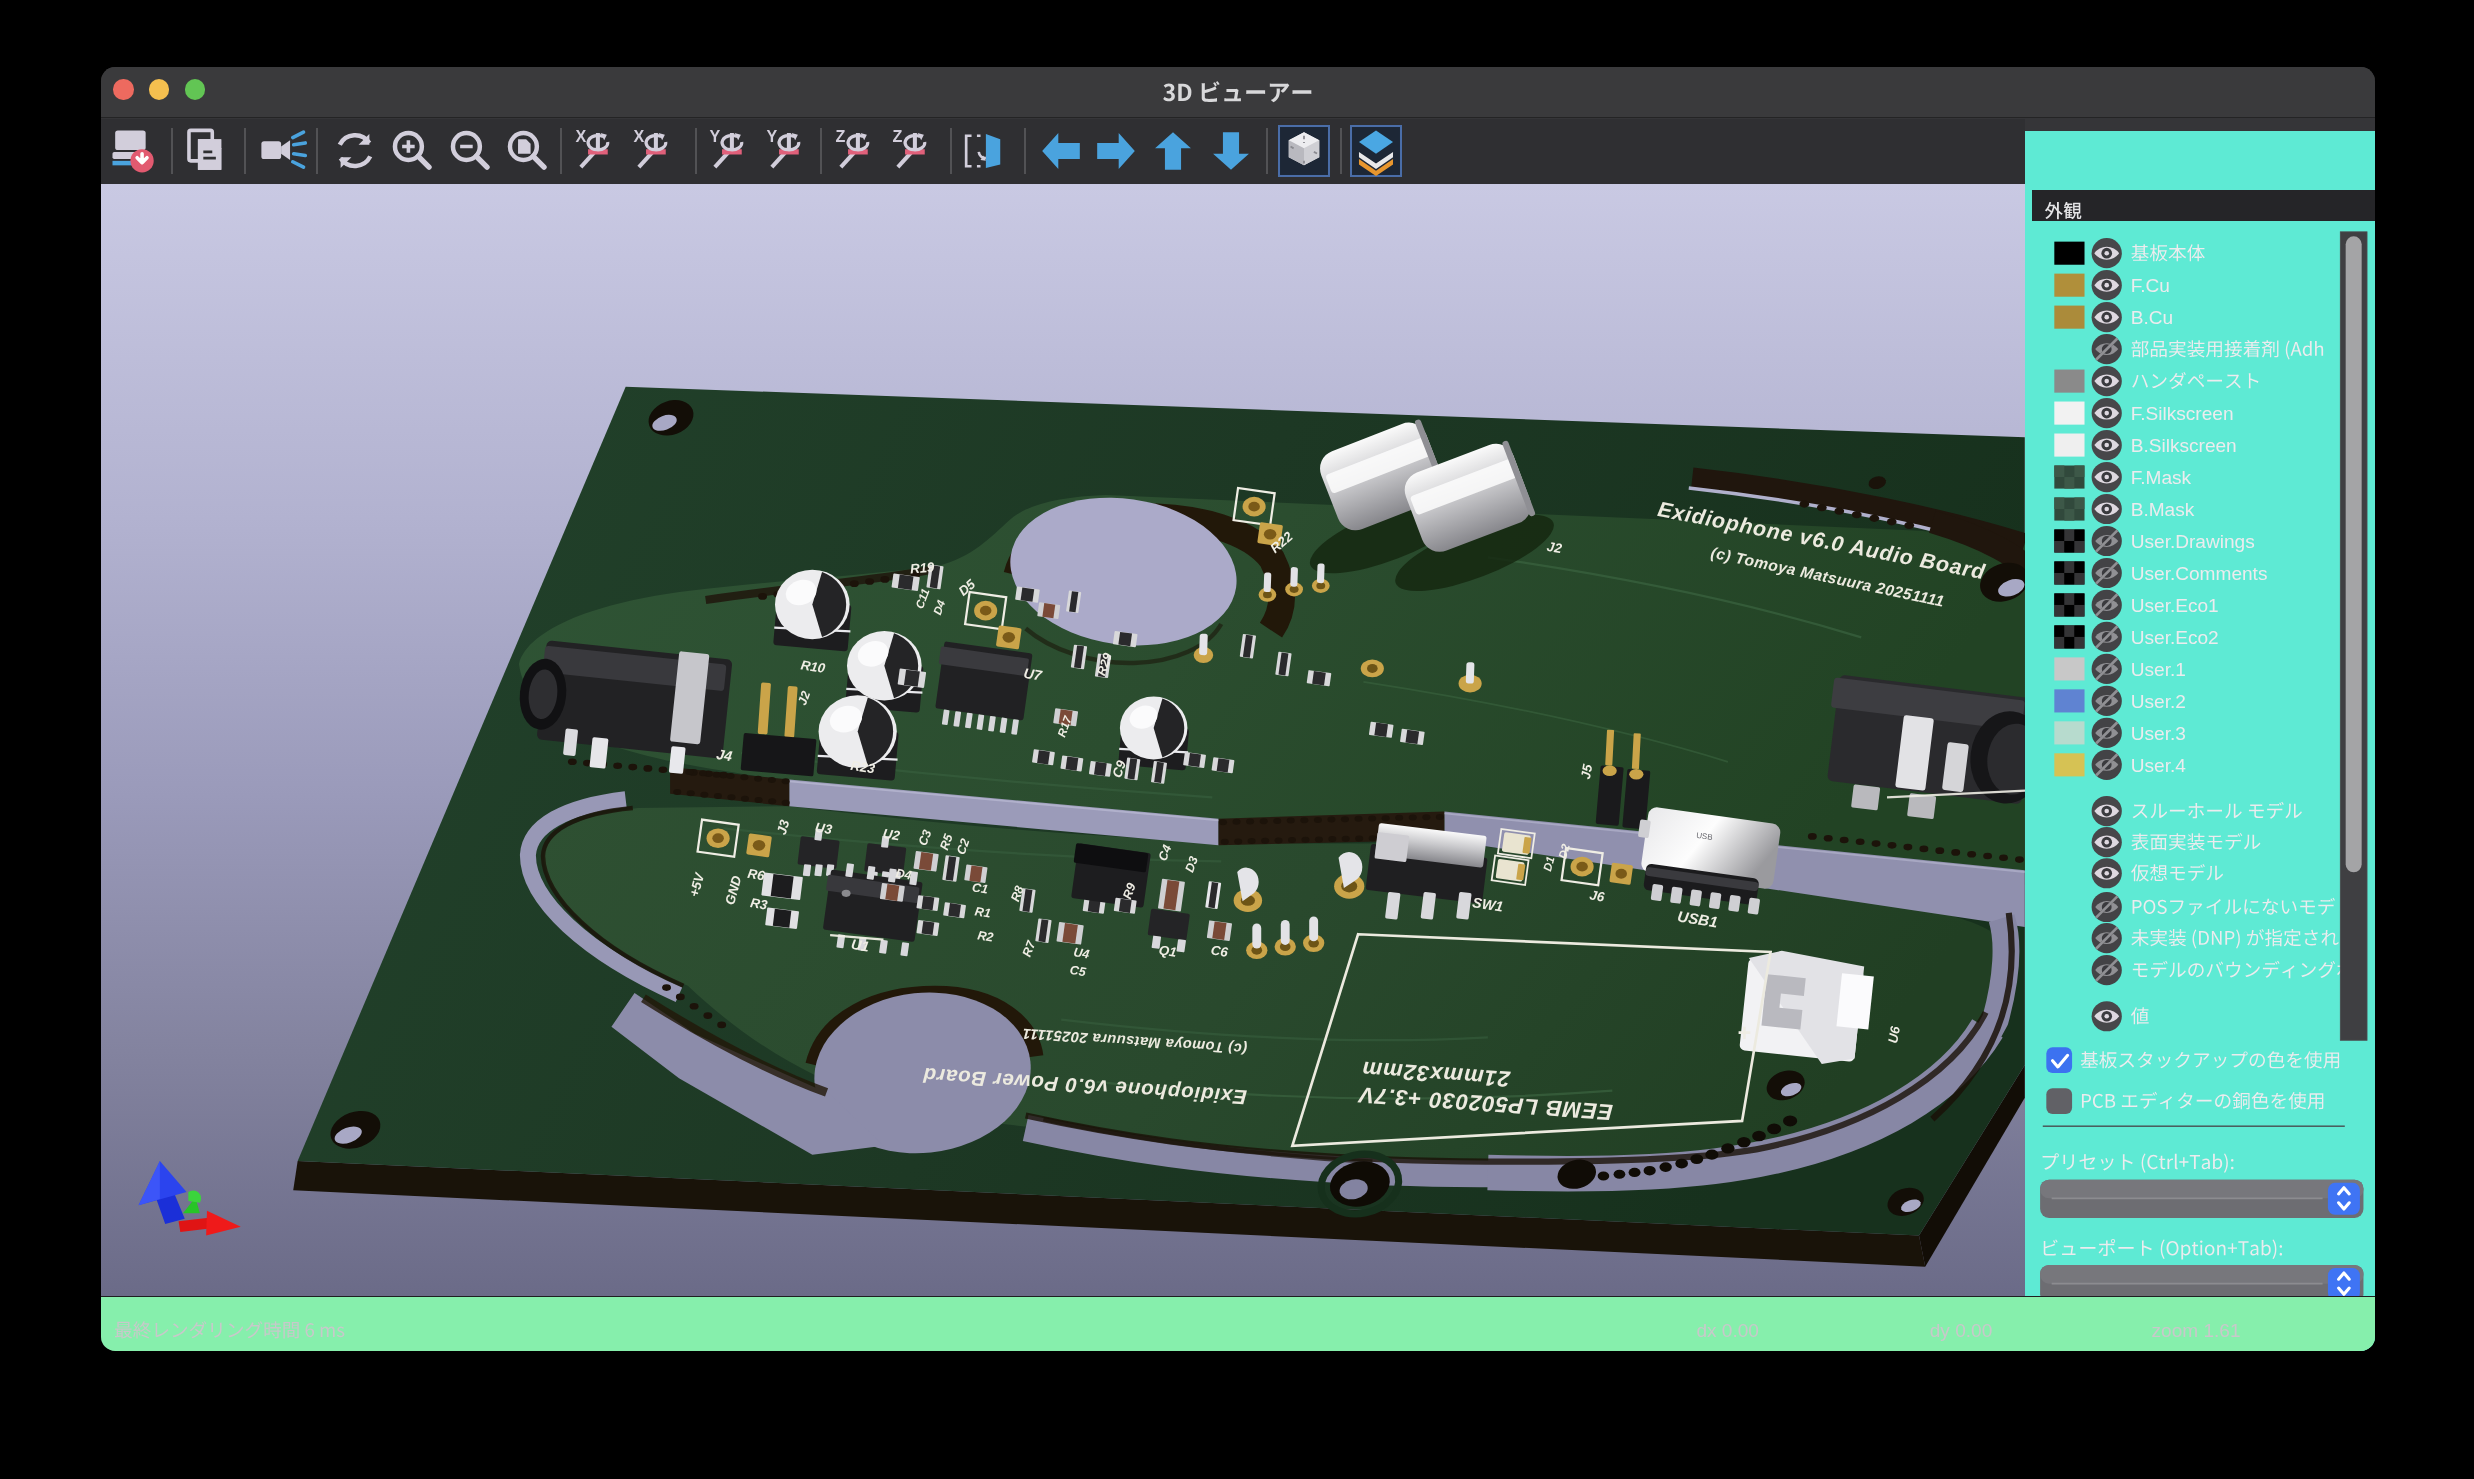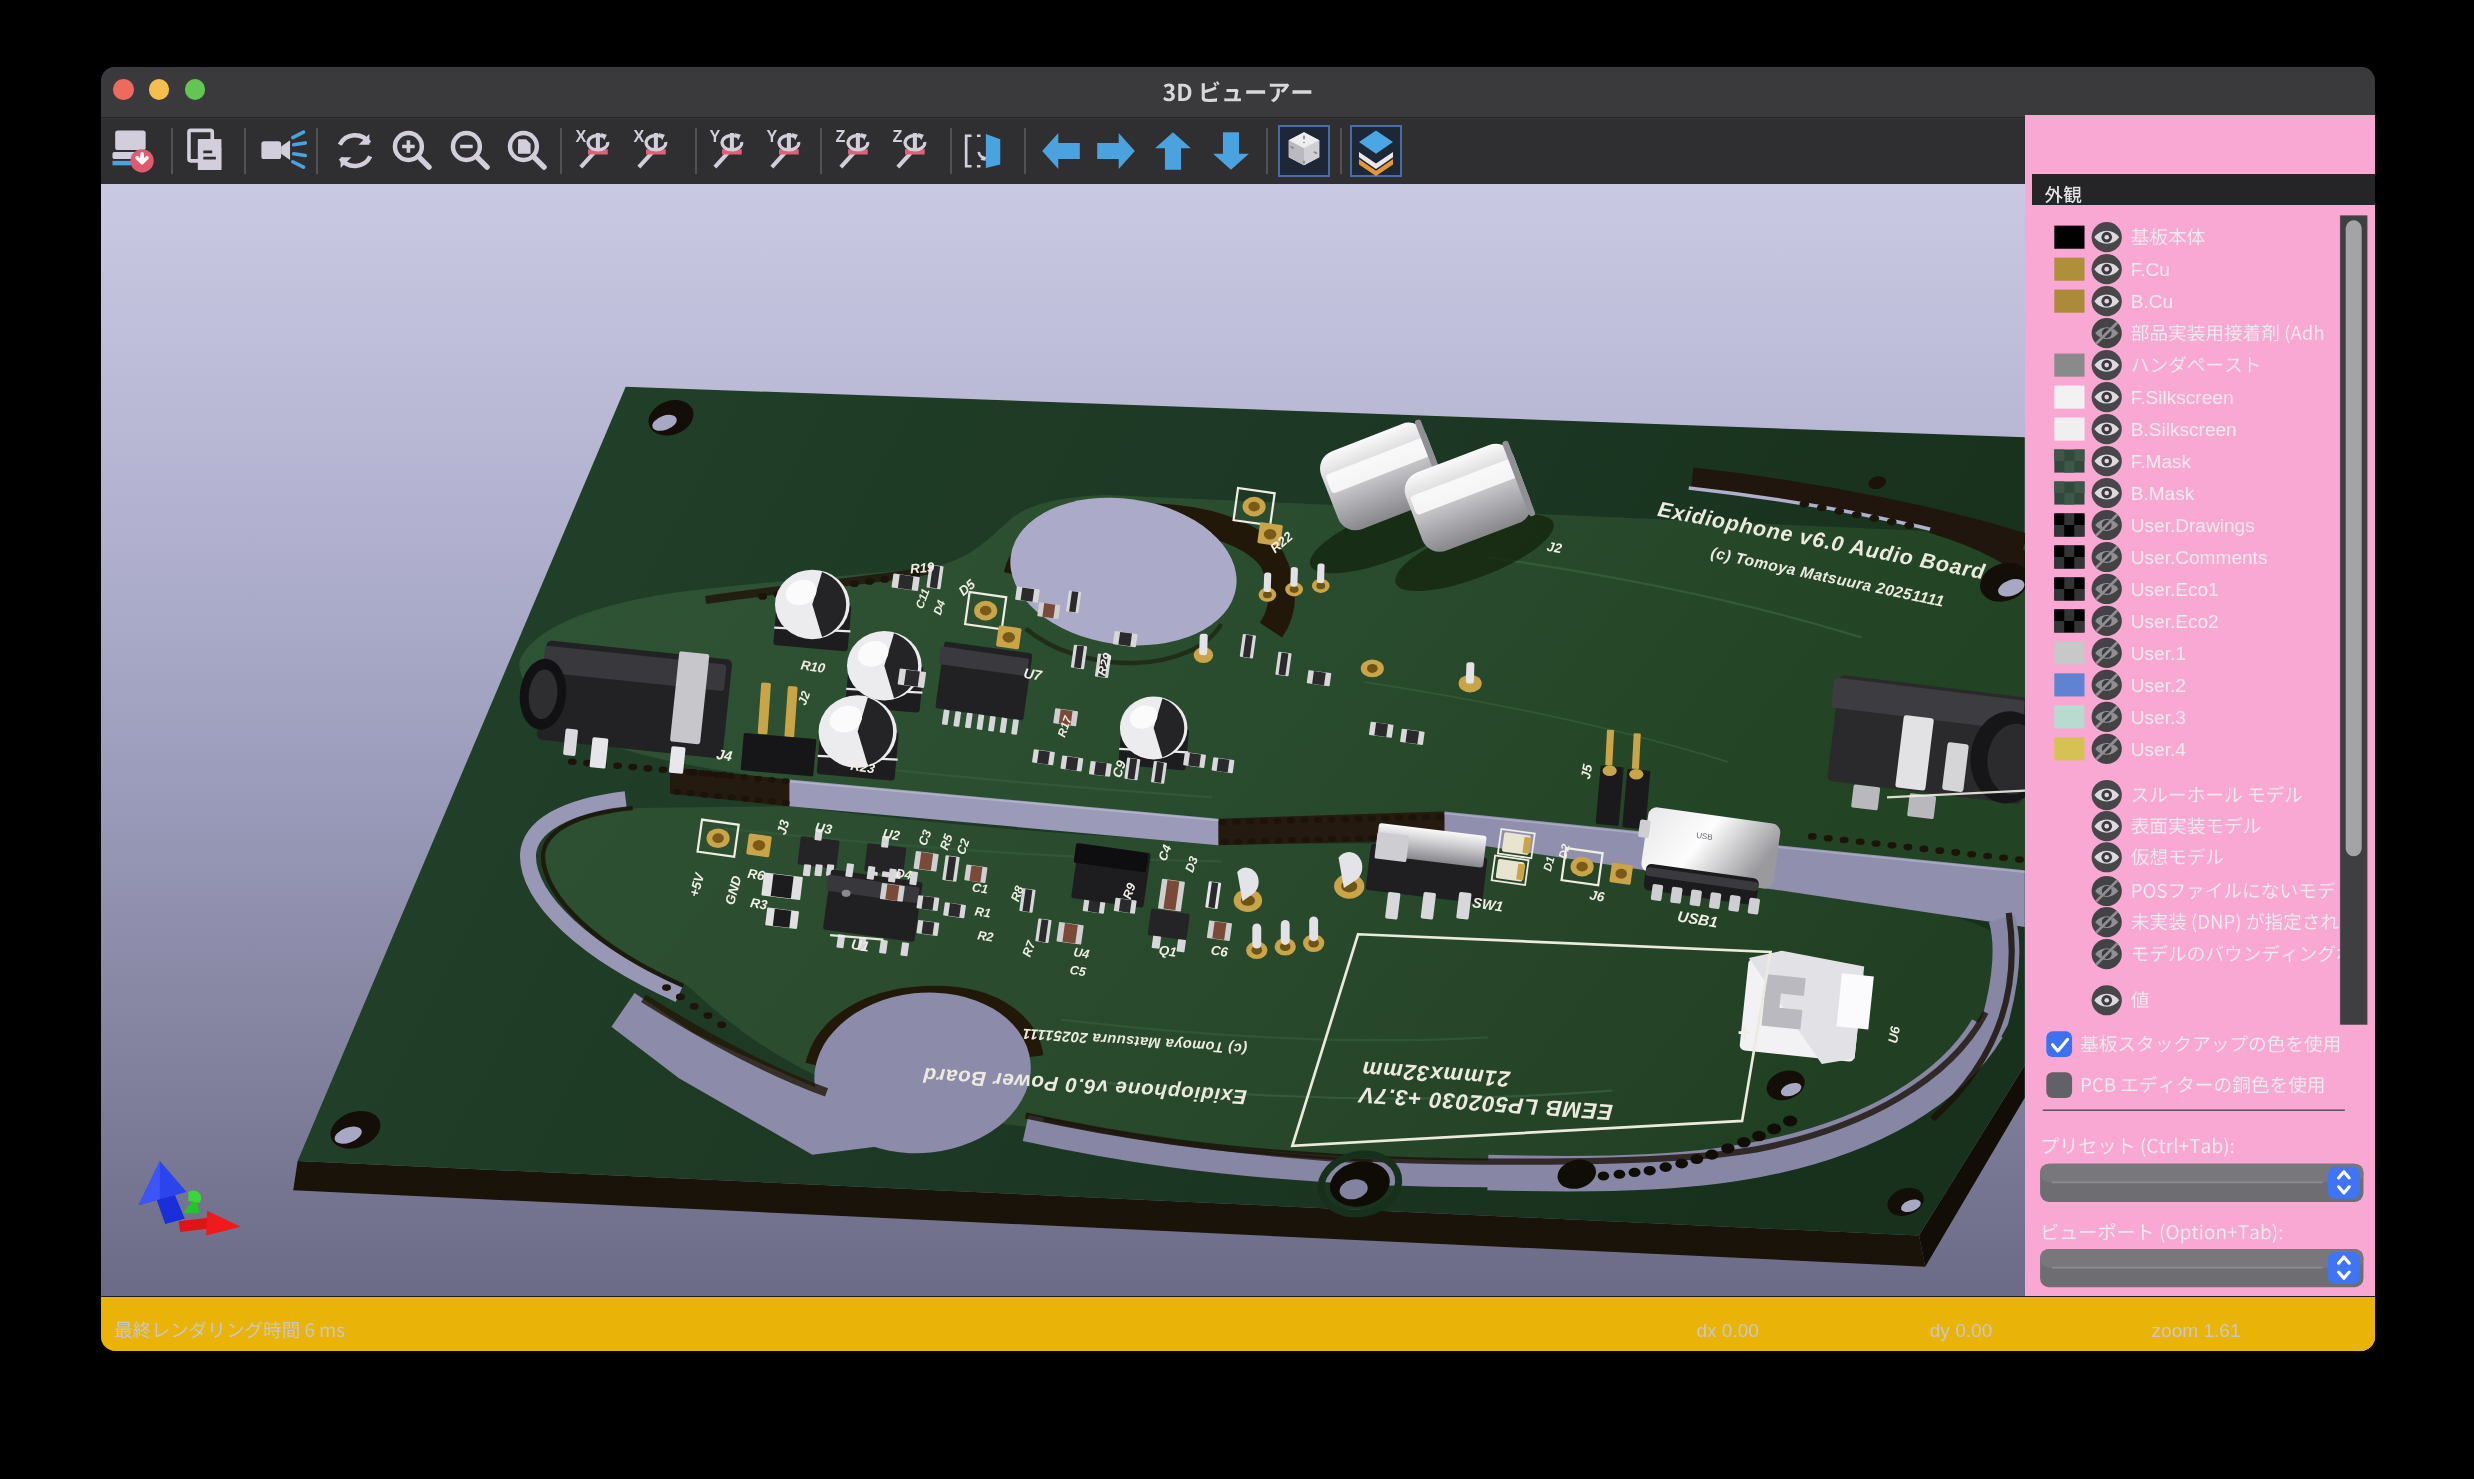--- a/index.html
+++ b/index.html
@@ -3,23 +3,23 @@
 html,body{margin:0;padding:0;background:#000;width:2475px;height:1479px;overflow:hidden}
 *{box-sizing:border-box}
 body{font-family:"Liberation Sans",sans-serif;}
 #win{position:absolute;left:101px;top:67px;width:2274px;height:1284px;background:#353538;border-radius:14.2px;overflow:hidden}
 #titlebar{position:absolute;left:0;top:0;width:100%;height:51px;background:#3a3a3c;border-bottom:0.9px solid #242425}
 .tl{position:absolute;top:12.4px;width:20.4px;height:20.4px;border-radius:50%}
 #toolbar{position:absolute;left:0;top:52px;width:1924px;height:66px;background:#2f2f32}
 .sep{position:absolute;top:9px;width:1.8px;height:46px;background:#525255}
 .ticon{position:absolute;top:6.2px;width:52px;height:52px}
 #vp{position:absolute;left:0;top:117px;width:1924px;height:1112px;background:linear-gradient(180deg,#c9c9e3 0%,#b2b2d0 30%,#9a9aba 55%,#83839f 78%,#6b6b88 100%)}
-#rp{position:absolute;left:1924px;top:48px;width:350px;height:1272px;background:#f9a8d4}
+#rp{position:absolute;left:1924px;top:64px;width:350px;height:1272px;background:#5eead4}
 #rphead{position:absolute;left:7.1px;top:59px;width:343px;height:31px;background:#252528}
-#sb{position:absolute;left:0;top:1229px;width:2292px;height:55px;background:#eab308;border-top:0.9px solid #1e1e20}
+#sb{position:absolute;left:0;top:1229px;width:2292px;height:55px;background:#86efac;border-top:0.9px solid #1e1e20}
 </style></head><body>
 <div id="win">
 <div id="titlebar">
 <div class="tl" style="left:12.4px;background:#ed6a5f"></div>
 <div class="tl" style="left:48px;background:#f5bf4f"></div>
 <div class="tl" style="left:84px;background:#62c554"></div>
 <svg style="position:absolute;left:0;top:0" width="2274" height="51" viewBox="0 0 2558 57">
         <path transform="translate(1194.1,38.0)" d="M7.1 0.4Q5.6 0.4 4.4 0.0Q3.2 -0.3 2.3 -0.9Q1.3 -1.6 0.7 -2.3L2.5 -4.7Q3.3 -3.9 4.4 -3.3Q5.5 -2.8 6.8 -2.8Q7.7 -2.8 8.5 -3.1Q9.2 -3.4 9.6 -4.0Q10.0 -4.6 10.0 -5.4Q10.0 -6.4 9.6 -7.1Q9.1 -7.8 8.0 -8.1Q6.8 -8.5 4.7 -8.5V-11.3Q6.5 -11.3 7.5 -11.6Q8.5 -12.0 9.0 -12.7Q9.4 -13.3 9.4 -14.2Q9.4 -15.3 8.7 -16.0Q8.1 -16.6 6.9 -16.6Q5.8 -16.6 4.9 -16.1Q4.1 -15.7 3.2 -14.9L1.3 -17.3Q2.5 -18.3 3.9 -19.0Q5.3 -19.6 7.0 -19.6Q8.9 -19.6 10.3 -19.0Q11.7 -18.4 12.5 -17.3Q13.3 -16.1 13.3 -14.5Q13.3 -12.9 12.4 -11.8Q11.6 -10.7 10.1 -10.1V-10.0Q11.1 -9.7 12.0 -9.0Q12.9 -8.4 13.4 -7.4Q13.9 -6.5 13.9 -5.2Q13.9 -3.5 13.0 -2.2Q12.0 -1.0 10.5 -0.3Q8.9 0.4 7.1 0.4Z M17.7 0.0V-19.3H23.0Q25.9 -19.3 28.1 -18.2Q30.2 -17.2 31.3 -15.1Q32.5 -13.0 32.5 -9.7Q32.5 -6.5 31.4 -4.3Q30.2 -2.1 28.1 -1.1Q26.0 0.0 23.2 0.0ZM21.6 -3.1H22.7Q24.5 -3.1 25.9 -3.8Q27.2 -4.5 27.9 -5.9Q28.6 -7.4 28.6 -9.7Q28.6 -12.1 27.9 -13.5Q27.2 -14.9 25.9 -15.5Q24.5 -16.2 22.7 -16.2H21.6Z M59.0 -21.1Q59.3 -20.6 59.7 -19.9Q60.1 -19.3 60.5 -18.6Q60.8 -18.0 61.1 -17.5L59.0 -16.6Q58.6 -17.4 58.0 -18.4Q57.5 -19.5 56.9 -20.2ZM62.1 -22.2Q62.4 -21.7 62.8 -21.1Q63.2 -20.4 63.6 -19.8Q64.0 -19.2 64.2 -18.7L62.1 -17.8Q61.7 -18.6 61.1 -19.6Q60.5 -20.7 60.0 -21.4ZM47.8 -19.9Q47.7 -19.4 47.6 -18.6Q47.6 -17.8 47.6 -17.2Q47.6 -16.8 47.6 -15.9Q47.6 -14.9 47.6 -13.6Q47.6 -12.3 47.6 -10.8Q47.6 -9.4 47.6 -8.0Q47.6 -6.7 47.6 -5.6Q47.6 -4.6 47.6 -4.1Q47.6 -3.3 48.0 -3.0Q48.4 -2.6 49.3 -2.5Q49.9 -2.4 50.6 -2.4Q51.4 -2.3 52.3 -2.3Q53.3 -2.3 54.5 -2.4Q55.8 -2.4 57.0 -2.5Q58.3 -2.7 59.4 -2.8Q60.5 -3.0 61.3 -3.2V0.6Q60.1 0.8 58.5 0.9Q56.9 1.0 55.2 1.1Q53.5 1.1 52.1 1.1Q50.8 1.1 49.7 1.0Q48.5 1.0 47.7 0.8Q46.0 0.5 45.1 -0.4Q44.1 -1.4 44.1 -3.1Q44.1 -3.8 44.1 -5.0Q44.1 -6.2 44.1 -7.7Q44.1 -9.2 44.1 -10.7Q44.1 -12.2 44.1 -13.5Q44.1 -14.9 44.1 -15.8Q44.1 -16.8 44.1 -17.2Q44.1 -17.5 44.1 -18.0Q44.1 -18.5 44.1 -19.0Q44.0 -19.5 43.9 -19.9ZM46.1 -12.0Q47.3 -12.2 48.7 -12.6Q50.1 -13.0 51.6 -13.4Q53.0 -13.9 54.3 -14.3Q55.6 -14.8 56.6 -15.2Q57.3 -15.5 58.0 -15.8Q58.7 -16.2 59.4 -16.6L60.8 -13.3Q60.1 -13.0 59.2 -12.7Q58.4 -12.3 57.8 -12.1Q56.6 -11.6 55.2 -11.1Q53.7 -10.7 52.1 -10.2Q50.5 -9.7 49.0 -9.3Q47.4 -8.9 46.1 -8.6Z M85.5 -12.4Q85.4 -12.1 85.4 -11.8Q85.3 -11.5 85.3 -11.3Q85.2 -10.8 85.1 -9.8Q84.9 -8.8 84.8 -7.7Q84.6 -6.5 84.4 -5.4Q84.2 -4.2 84.1 -3.2Q83.9 -2.3 83.8 -1.7H80.3Q80.4 -2.2 80.5 -3.1Q80.6 -3.9 80.8 -4.9Q81.0 -5.9 81.1 -6.9Q81.2 -7.9 81.4 -8.8Q81.5 -9.7 81.5 -10.2Q81.1 -10.2 80.4 -10.2Q79.6 -10.2 78.7 -10.2Q77.8 -10.2 76.9 -10.2Q76.0 -10.2 75.3 -10.2Q74.7 -10.2 74.5 -10.2Q73.8 -10.2 73.1 -10.1Q72.4 -10.1 71.9 -10.1V-13.5Q72.2 -13.5 72.7 -13.4Q73.1 -13.4 73.6 -13.4Q74.1 -13.3 74.4 -13.3Q74.8 -13.3 75.5 -13.3Q76.2 -13.3 77.0 -13.3Q77.8 -13.3 78.6 -13.3Q79.4 -13.3 80.1 -13.3Q80.7 -13.3 81.1 -13.3Q81.4 -13.3 81.8 -13.4Q82.1 -13.4 82.5 -13.5Q82.9 -13.5 83.0 -13.6ZM69.5 -3.0Q70.0 -2.9 70.7 -2.9Q71.4 -2.8 72.0 -2.8Q72.4 -2.8 73.5 -2.8Q74.5 -2.8 76.0 -2.8Q77.4 -2.8 79.0 -2.8Q80.5 -2.8 81.9 -2.8Q83.4 -2.8 84.4 -2.8Q85.4 -2.8 85.7 -2.8Q86.2 -2.8 86.9 -2.9Q87.7 -2.9 88.2 -2.9V0.4Q88.0 0.4 87.5 0.4Q87.0 0.4 86.6 0.4Q86.1 0.3 85.7 0.3Q85.4 0.3 84.4 0.3Q83.3 0.3 81.9 0.3Q80.5 0.3 78.9 0.3Q77.3 0.3 75.9 0.3Q74.4 0.3 73.4 0.3Q72.4 0.3 72.0 0.3Q71.4 0.3 70.8 0.4Q70.2 0.4 69.5 0.4Z M94.2 -12.0Q94.7 -12.0 95.4 -12.0Q96.1 -11.9 96.9 -11.9Q97.7 -11.9 98.4 -11.9Q99.0 -11.9 100.0 -11.9Q100.9 -11.9 102.1 -11.9Q103.2 -11.9 104.4 -11.9Q105.6 -11.9 106.8 -11.9Q108.0 -11.9 109.1 -11.9Q110.2 -11.9 111.0 -11.9Q111.8 -11.9 112.3 -11.9Q113.3 -11.9 114.1 -11.9Q114.9 -12.0 115.4 -12.0V-7.9Q114.9 -8.0 114.1 -8.0Q113.2 -8.1 112.3 -8.1Q111.8 -8.1 111.0 -8.1Q110.1 -8.1 109.1 -8.1Q108.0 -8.1 106.8 -8.1Q105.6 -8.1 104.4 -8.1Q103.2 -8.1 102.1 -8.1Q100.9 -8.1 100.0 -8.1Q99.0 -8.1 98.4 -8.1Q97.3 -8.1 96.1 -8.0Q94.9 -8.0 94.2 -7.9Z M142.6 -17.6Q142.4 -17.3 142.1 -16.9Q141.8 -16.5 141.6 -16.3Q141.0 -15.2 140.0 -13.9Q139.0 -12.6 137.9 -11.3Q136.7 -10.0 135.4 -9.1L132.7 -11.3Q133.5 -11.8 134.2 -12.4Q135.0 -13.0 135.6 -13.7Q136.2 -14.4 136.7 -15.0Q137.2 -15.6 137.5 -16.1Q137.1 -16.1 136.3 -16.1Q135.5 -16.1 134.4 -16.1Q133.3 -16.1 132.0 -16.1Q130.7 -16.1 129.4 -16.1Q128.2 -16.1 127.0 -16.1Q125.9 -16.1 125.1 -16.1Q124.3 -16.1 123.9 -16.1Q123.1 -16.1 122.4 -16.1Q121.7 -16.0 120.7 -15.9V-19.6Q121.5 -19.5 122.3 -19.4Q123.1 -19.3 123.9 -19.3Q124.3 -19.3 125.1 -19.3Q126.0 -19.3 127.1 -19.3Q128.3 -19.3 129.7 -19.3Q131.0 -19.3 132.4 -19.3Q133.7 -19.3 134.8 -19.3Q136.0 -19.3 136.8 -19.3Q137.6 -19.3 137.9 -19.3Q138.3 -19.3 138.8 -19.3Q139.3 -19.3 139.8 -19.4Q140.3 -19.4 140.6 -19.5ZM132.0 -14.1Q132.0 -12.2 132.0 -10.4Q131.9 -8.6 131.5 -6.9Q131.2 -5.3 130.4 -3.8Q129.6 -2.3 128.3 -1.0Q126.9 0.3 124.8 1.5L121.8 -1.0Q122.4 -1.2 123.1 -1.6Q123.8 -1.9 124.5 -2.4Q125.8 -3.3 126.5 -4.3Q127.3 -5.2 127.7 -6.4Q128.1 -7.5 128.3 -8.8Q128.4 -10.2 128.4 -11.8Q128.4 -12.4 128.4 -12.9Q128.4 -13.5 128.3 -14.1Z M146.2 -12.0Q146.7 -12.0 147.4 -12.0Q148.1 -11.9 148.9 -11.9Q149.7 -11.9 150.4 -11.9Q151.0 -11.9 152.0 -11.9Q152.9 -11.9 154.1 -11.9Q155.2 -11.9 156.4 -11.9Q157.6 -11.9 158.8 -11.9Q160.0 -11.9 161.1 -11.9Q162.2 -11.9 163.0 -11.9Q163.8 -11.9 164.3 -11.9Q165.3 -11.9 166.1 -11.9Q166.9 -12.0 167.4 -12.0V-7.9Q166.9 -8.0 166.1 -8.0Q165.2 -8.1 164.3 -8.1Q163.8 -8.1 163.0 -8.1Q162.1 -8.1 161.1 -8.1Q160.0 -8.1 158.8 -8.1Q157.6 -8.1 156.4 -8.1Q155.2 -8.1 154.1 -8.1Q152.9 -8.1 152.0 -8.1Q151.0 -8.1 150.4 -8.1Q149.3 -8.1 148.1 -8.0Q146.9 -8.0 146.2 -7.9Z" fill="#d8d8da"></path>
       </svg>
 </div>

